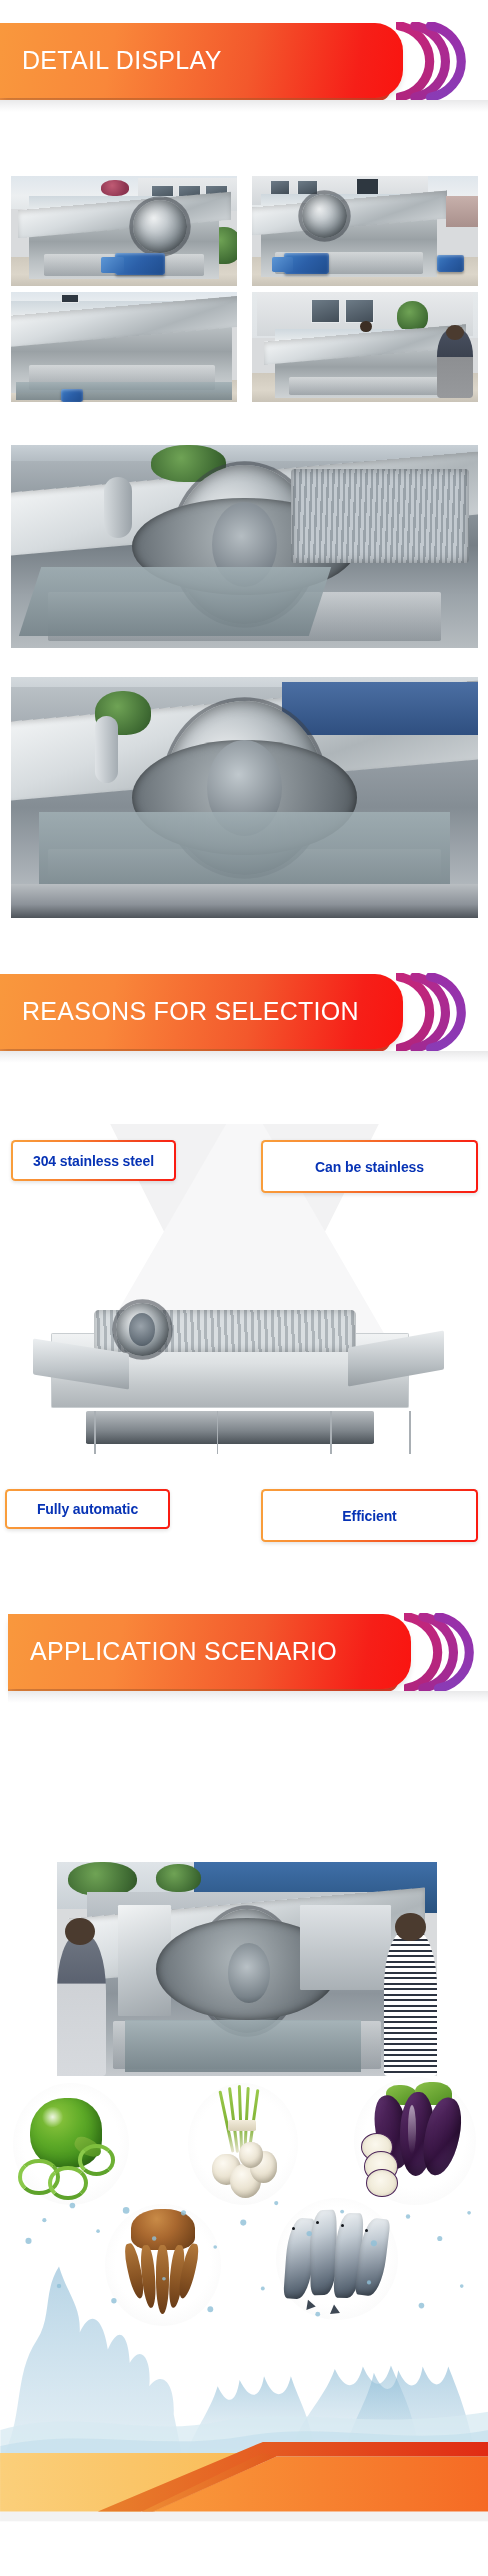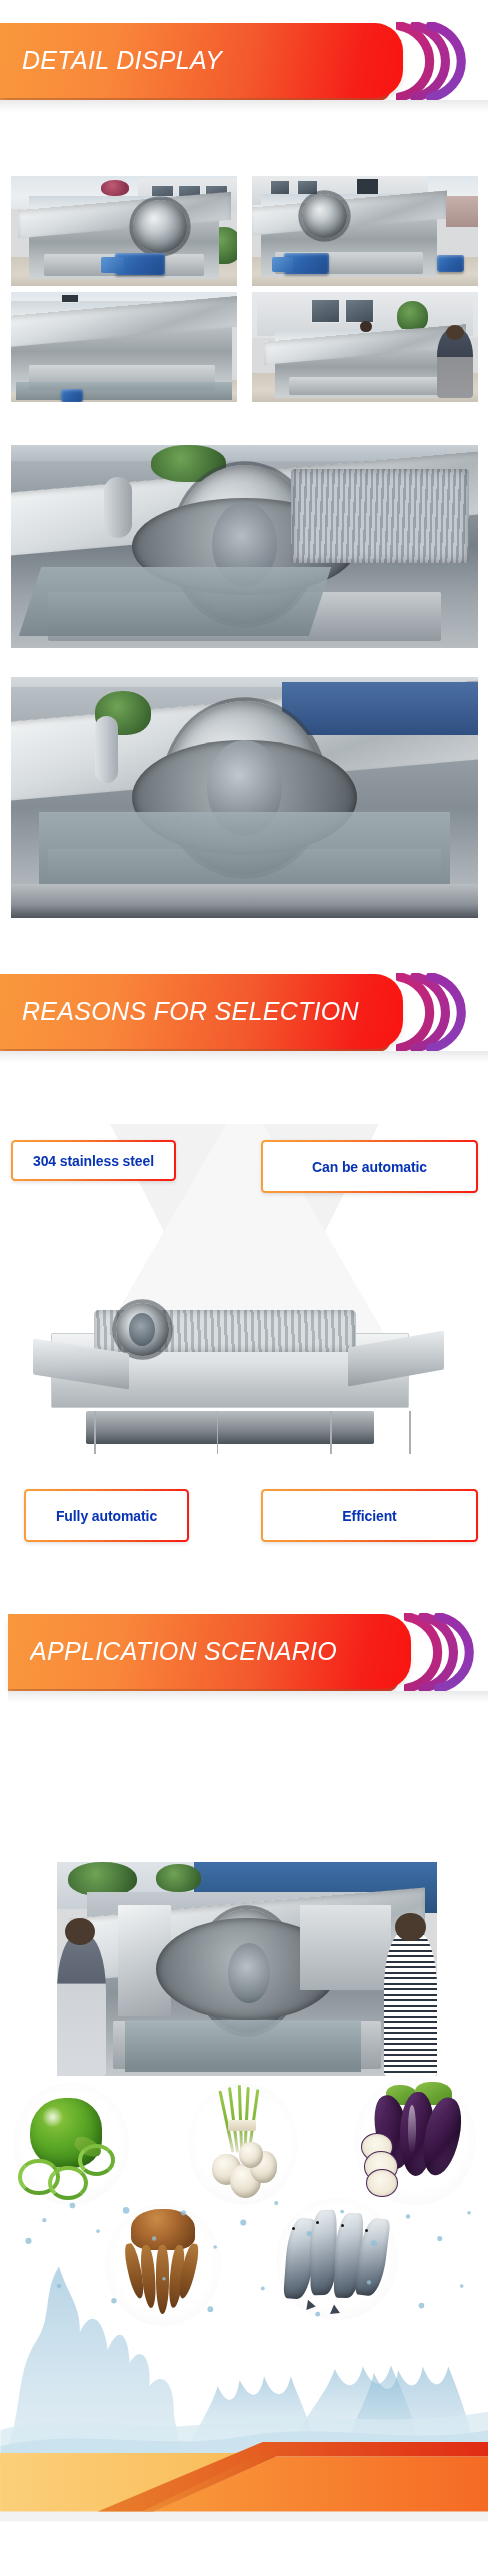--- a/index.html
+++ b/index.html
@@ -16,21 +16,20 @@
     height: 2576px;
     background: #ffffff;
     overflow: hidden;
   }
 
   
   .banner {
     position: relative;
     width: 489px;
     height: 95px;
-    font-style: italic;
   }
   .banner-bar {
     position: absolute;
     left: 0;
     top: 6.1px;
     width: 403px;
     height: 75px;
     background: linear-gradient(100deg, #f9983d 0%, #f9873a 28%, #f3582c 62%, #f61f18 88%, #fa1410 100%);
     border-top-right-radius: 28px;
     border-bottom-right-radius: 28px;
@@ -484,21 +483,21 @@
 
   <svg class="hourglass" style="top:1124px;" viewBox="0 0 800 380" width="489" height="232">
     <polygon points="180,0 620,0 430,380 370,380" fill="#f2f2f3"></polygon>
     <polygon points="370,0 430,0 650,380 150,380" fill="#f7f7f8"></polygon>
   </svg>
 
   <div class="featbox" style="left:11px;top:1140px;width:165px;height:41px;">
     <span>304 stainless steel</span>
   </div>
   <div class="featbox" style="left:261px;top:1140px;width:217px;height:53px;">
-    <span>Can be automatic</span>
+    <span>Can be stainless</span>
   </div>
 
   <div class="photo" style="left:24.4px;top:1290px;width:437px;height:164px;background:transparent;">
     <div style="position:absolute;left:6%;top:26%;width:82%;height:46%;
         background:linear-gradient(180deg,#f1f3f4 0%,#dde1e3 40%,#c3c8cb 70%,#aeb4b8 100%);
         border:1.2px solid #c9ced1;border-radius:1.2px;"></div>
     <div style="position:absolute;left:16%;top:12%;width:60%;height:26%;
         background:repeating-linear-gradient(88deg,#d9dee1 0 3.7px,#aeb5ba 3.7px 6.7px);
         border-radius:4.9px;box-shadow:inset 0 0 8.6px rgba(0,0,0,.25);"></div>
     <div class="drum" style="left:21%;top:8%;width:12%;height:32%;"></div>
@@ -511,21 +510,21 @@
         background:linear-gradient(190deg,#e9ecee,#bac0c4 60%,#979ea3 100%);
         transform:skewY(-10deg);border-radius:1.8px;"></div>
     <div style="position:absolute;left:14%;bottom:6%;width:66%;height:20%;
         background:linear-gradient(180deg,#b9bec2,#7e858b 60%,#4a5157 100%);border-radius:1.8px;"></div>
     <div style="position:absolute;left:16%;bottom:0;width:1.8px;height:26%;background:#a9afb4;"></div>
     <div style="position:absolute;left:44%;bottom:0;width:1.8px;height:26%;background:#a9afb4;"></div>
     <div style="position:absolute;left:70%;bottom:0;width:1.8px;height:26%;background:#a9afb4;"></div>
     <div style="position:absolute;left:88%;bottom:0;width:1.8px;height:26%;background:#a9afb4;"></div>
   </div>
 
-  <div class="featbox" style="left:24px;top:1489px;width:165px;height:53px;">
+  <div class="featbox" style="left:5px;top:1489px;width:165px;height:40px;">
     <span>Fully automatic</span>
   </div>
   <div class="featbox" style="left:261px;top:1489px;width:217px;height:53px;">
     <span>Efficient</span>
   </div>
 
   <div class="banner" style="position:absolute;left:8px;top:1608px;">
     <div class="banner-lip"></div>
     <div class="banner-bar"></div>
     <div class="banner-title">APPLICATION SCENARIO</div>

